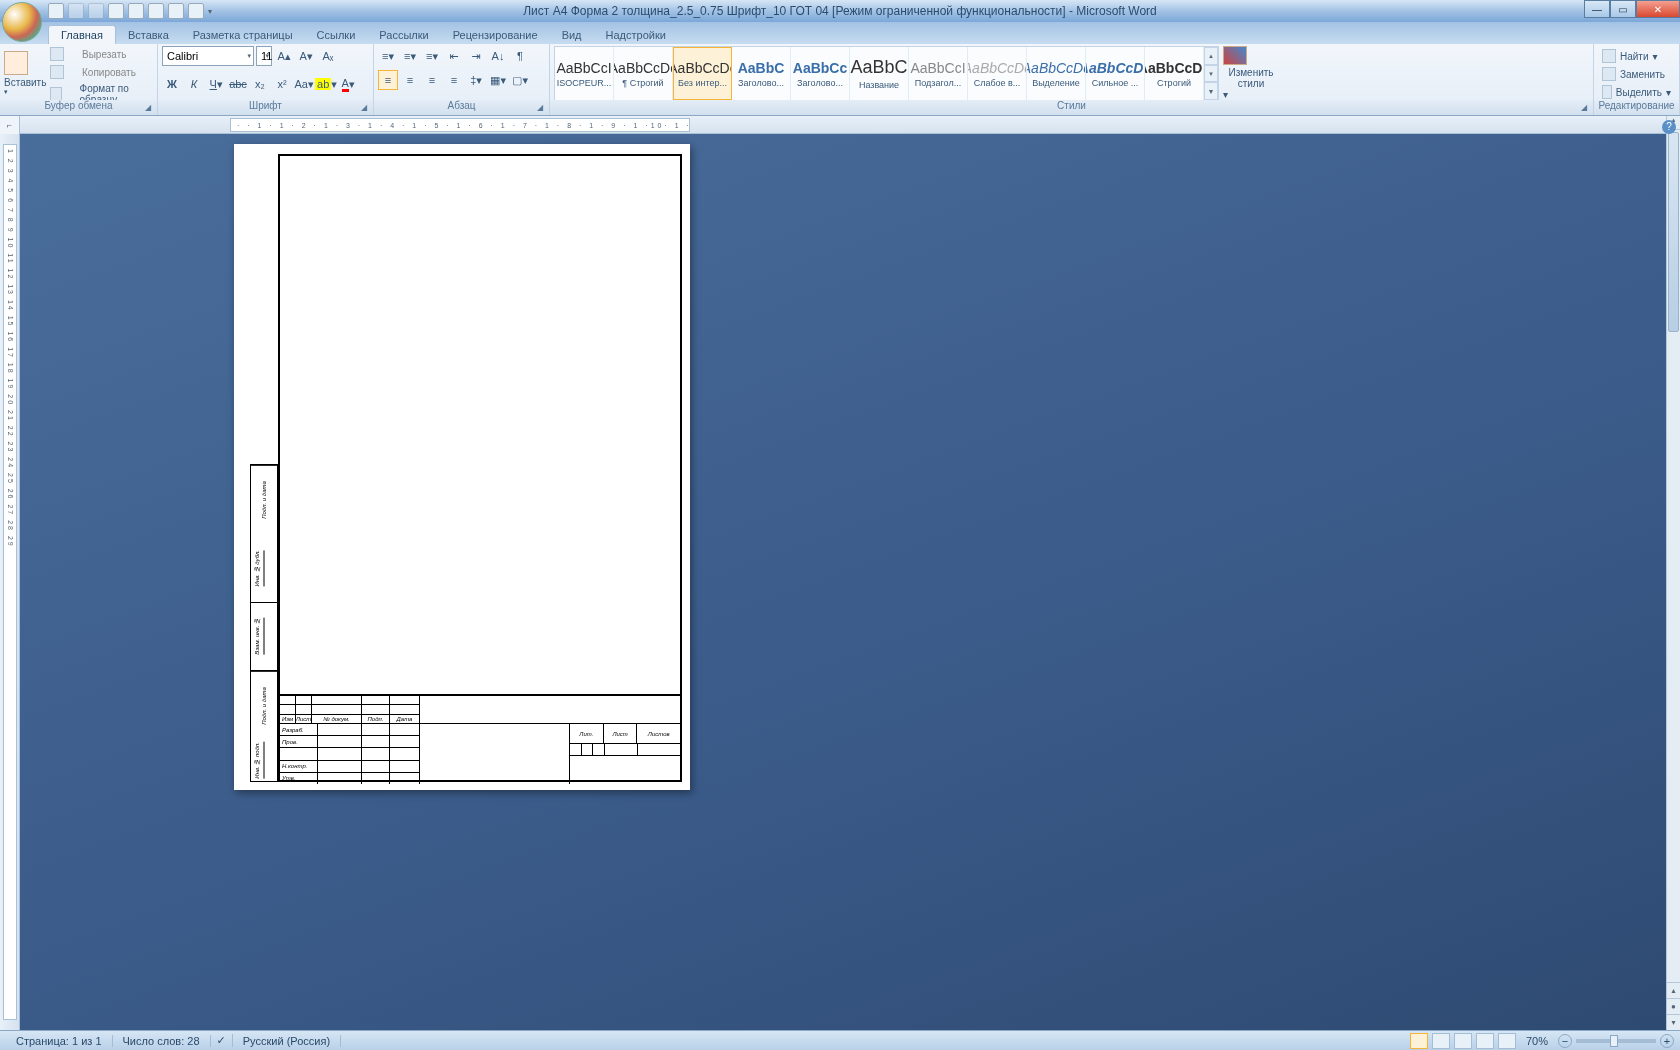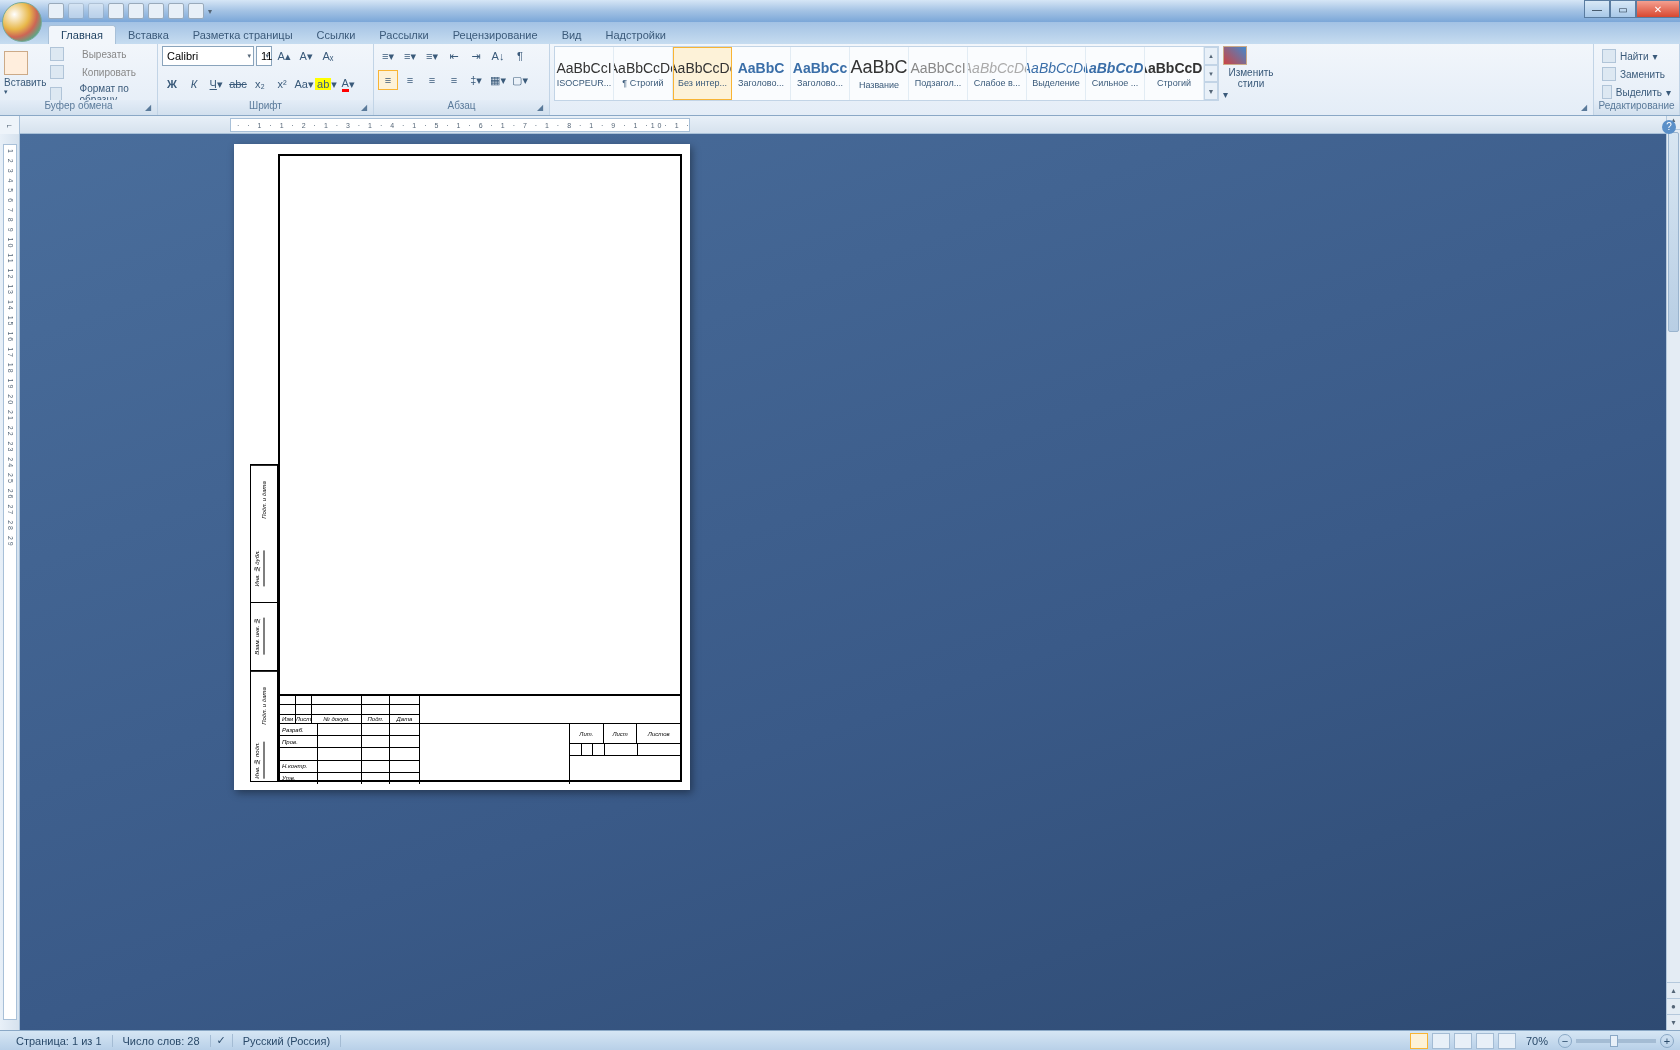--- a/index.html
+++ b/index.html
@@ -115,20 +115,21 @@
     <div class="qat-item"></div>
     <div class="qat-item" style="opacity:.5"></div>
     <div class="qat-item" style="opacity:.5"></div>
     <div class="qat-item"></div>
     <div class="qat-item"></div>
     <div class="qat-item"></div>
     <div class="qat-item"></div>
     <div class="qat-item"></div>
     <span style="font-size:8px;color:#567;">▾</span>
   </div>
+  <div class="title-text">Лист А4 Форма 2 толщина_2.5_0.75 Шрифт_10 ГОТ 04 [Режим ограниченной функциональности] - Microsoft Word</div>
   <div class="win-controls">
     <div class="win-btn">—</div>
     <div class="win-btn">▭</div>
     <div class="win-btn close">✕</div>
   </div>
 </div>
 
 <div class="ribbon-tabs">
   <div class="tab active">Главная</div>
   <div class="tab">Вставка</div>
@@ -281,20 +282,21 @@
             <div>▴</div>
             <div>▾</div>
             <div>▼</div>
           </div>
       </div>
       <div class="big-btn" style="width:56px">
         <div class="icon" style="background:linear-gradient(45deg,#c44,#48c)"></div>
         <span style="text-align:center;line-height:1.1">Изменить стили</span>▾
       </div>
     </div>
+    <div class="group-label">Стили</div>
     <div class="dialog-launch">◢</div>
   </div>
 
   <div class="group" style="width:86px">
     <div class="edit-items">
       <div><span class="mini-icon"></span><span>Найти</span> ▾</div>
       <div>
           <span class="mini-icon"></span>
           <span>Заменить</span>
         </div>

